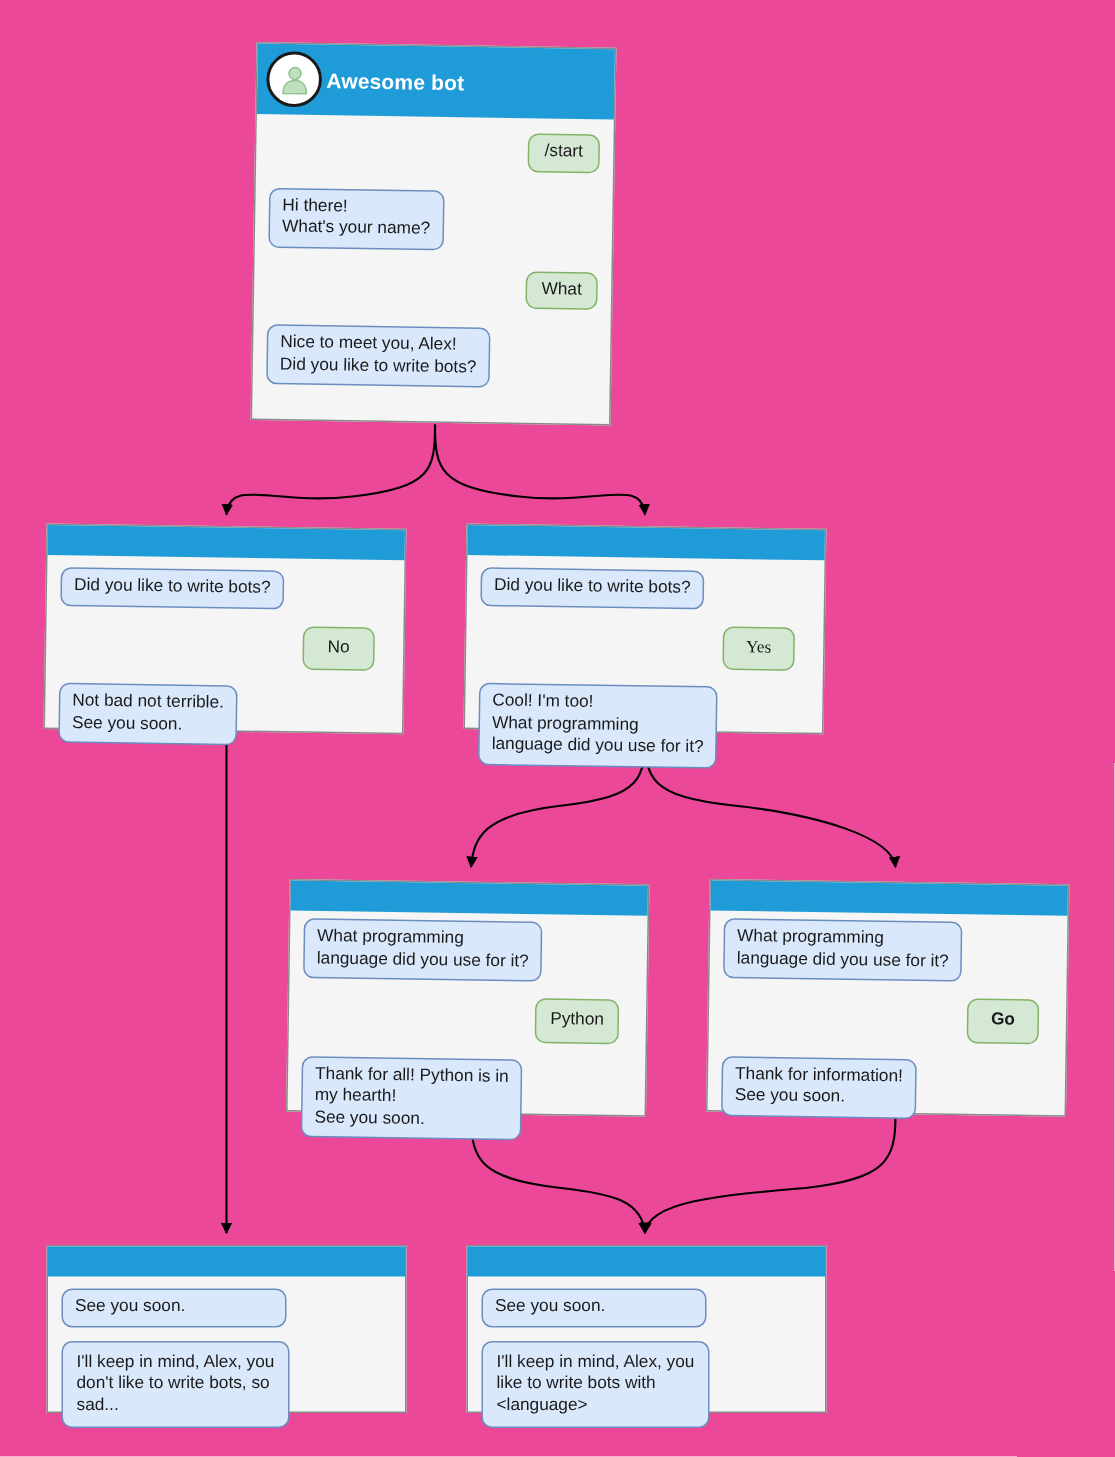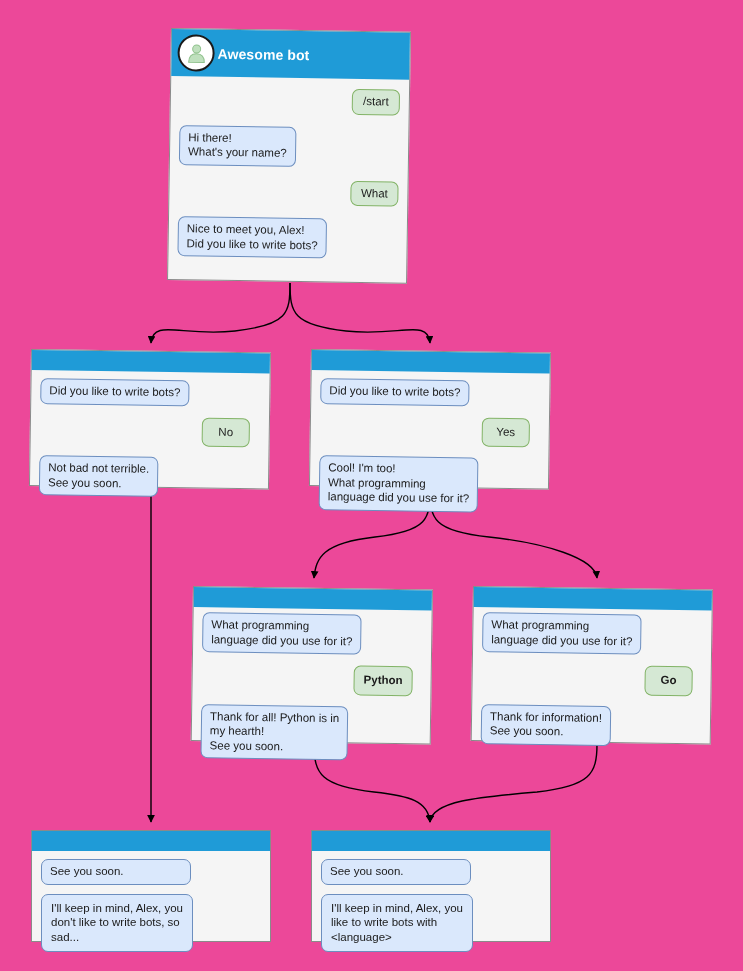--- a/index.html
+++ b/index.html
@@ -182,41 +182,41 @@
   </div>
 
   <div class="node" style="left:311px; top:349px; width:240px; height:137px;">
     <div class="card skew" style="transform: rotate(0.85deg);">
       <div class="titlebar"></div>
       <div class="chatbody" style="gap:11px;">
         <div class="bubblerow left">
           <div class="bubble bot">Did you like to write bots?</div>
         </div>
         <div class="bubblerow right">
-          <div class="bubble user tallpad" style="margin-right:10px;">Yes</div>
+          <div class="bubble user tallpad" style="margin-right:10px;font-family:Liberation Serif, serif;">Yes</div>
         </div>
         <div class="bubblerow left">
           <div class="bubble bot">Cool! I'm too!
 What programming
 language did you use for it?</div>
         </div>
       </div>
     </div>
   </div>
 
   <div class="node" style="left:193px; top:586px; width:240px; height:155px;">
     <div class="card skew" style="transform: rotate(0.85deg);">
       <div class="titlebar"></div>
       <div class="chatbody" style="gap:11px; padding-top:5px;">
         <div class="bubblerow left">
           <div class="bubble bot">What programming
 language did you use for it?</div>
         </div>
         <div class="bubblerow right">
-          <div class="bubble user tallpad" style="margin-right:9px;font-weight:bold;">Python</div>
+          <div class="bubble user tallpad" style="margin-right:9px;">Python</div>
         </div>
         <div class="bubblerow left">
           <div class="bubble bot">Thank for all! Python is in
 my hearth!
 See you soon.</div>
         </div>
       </div>
     </div>
   </div>
 

